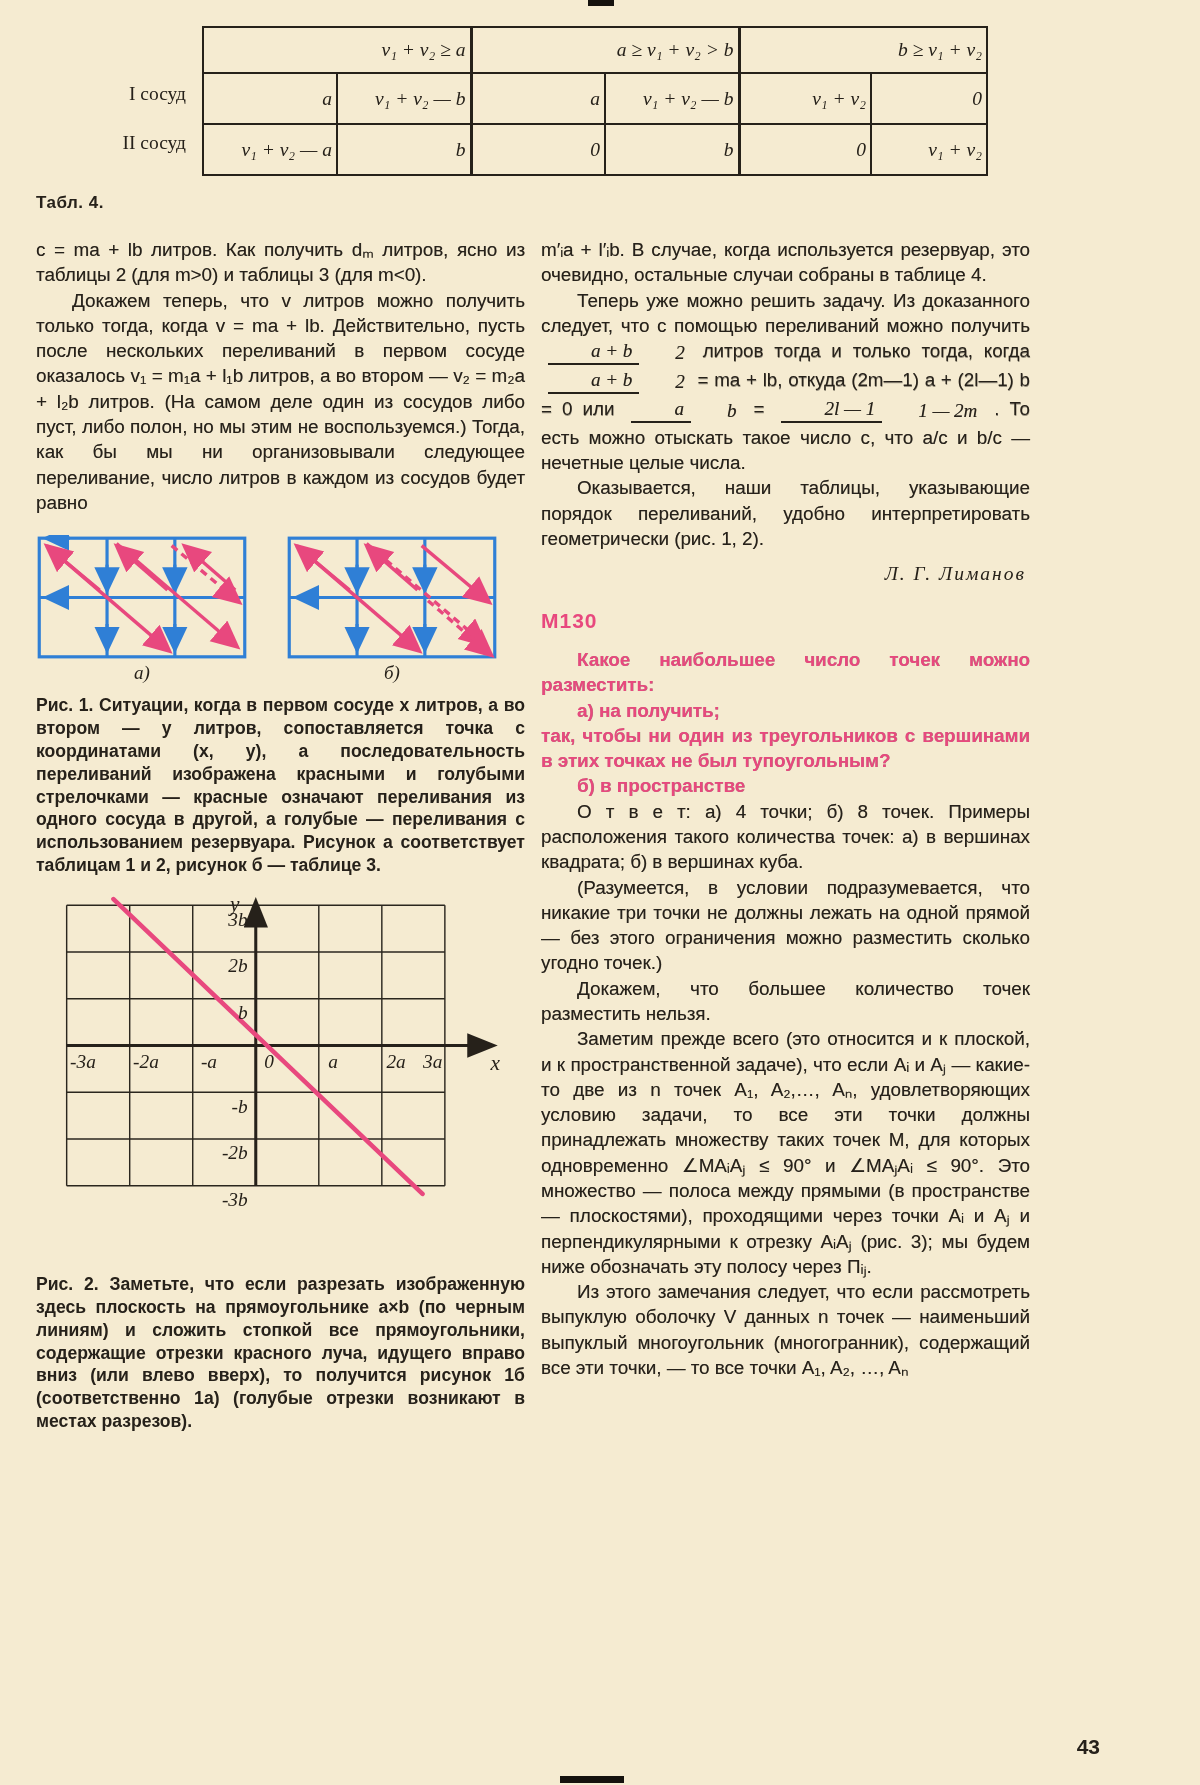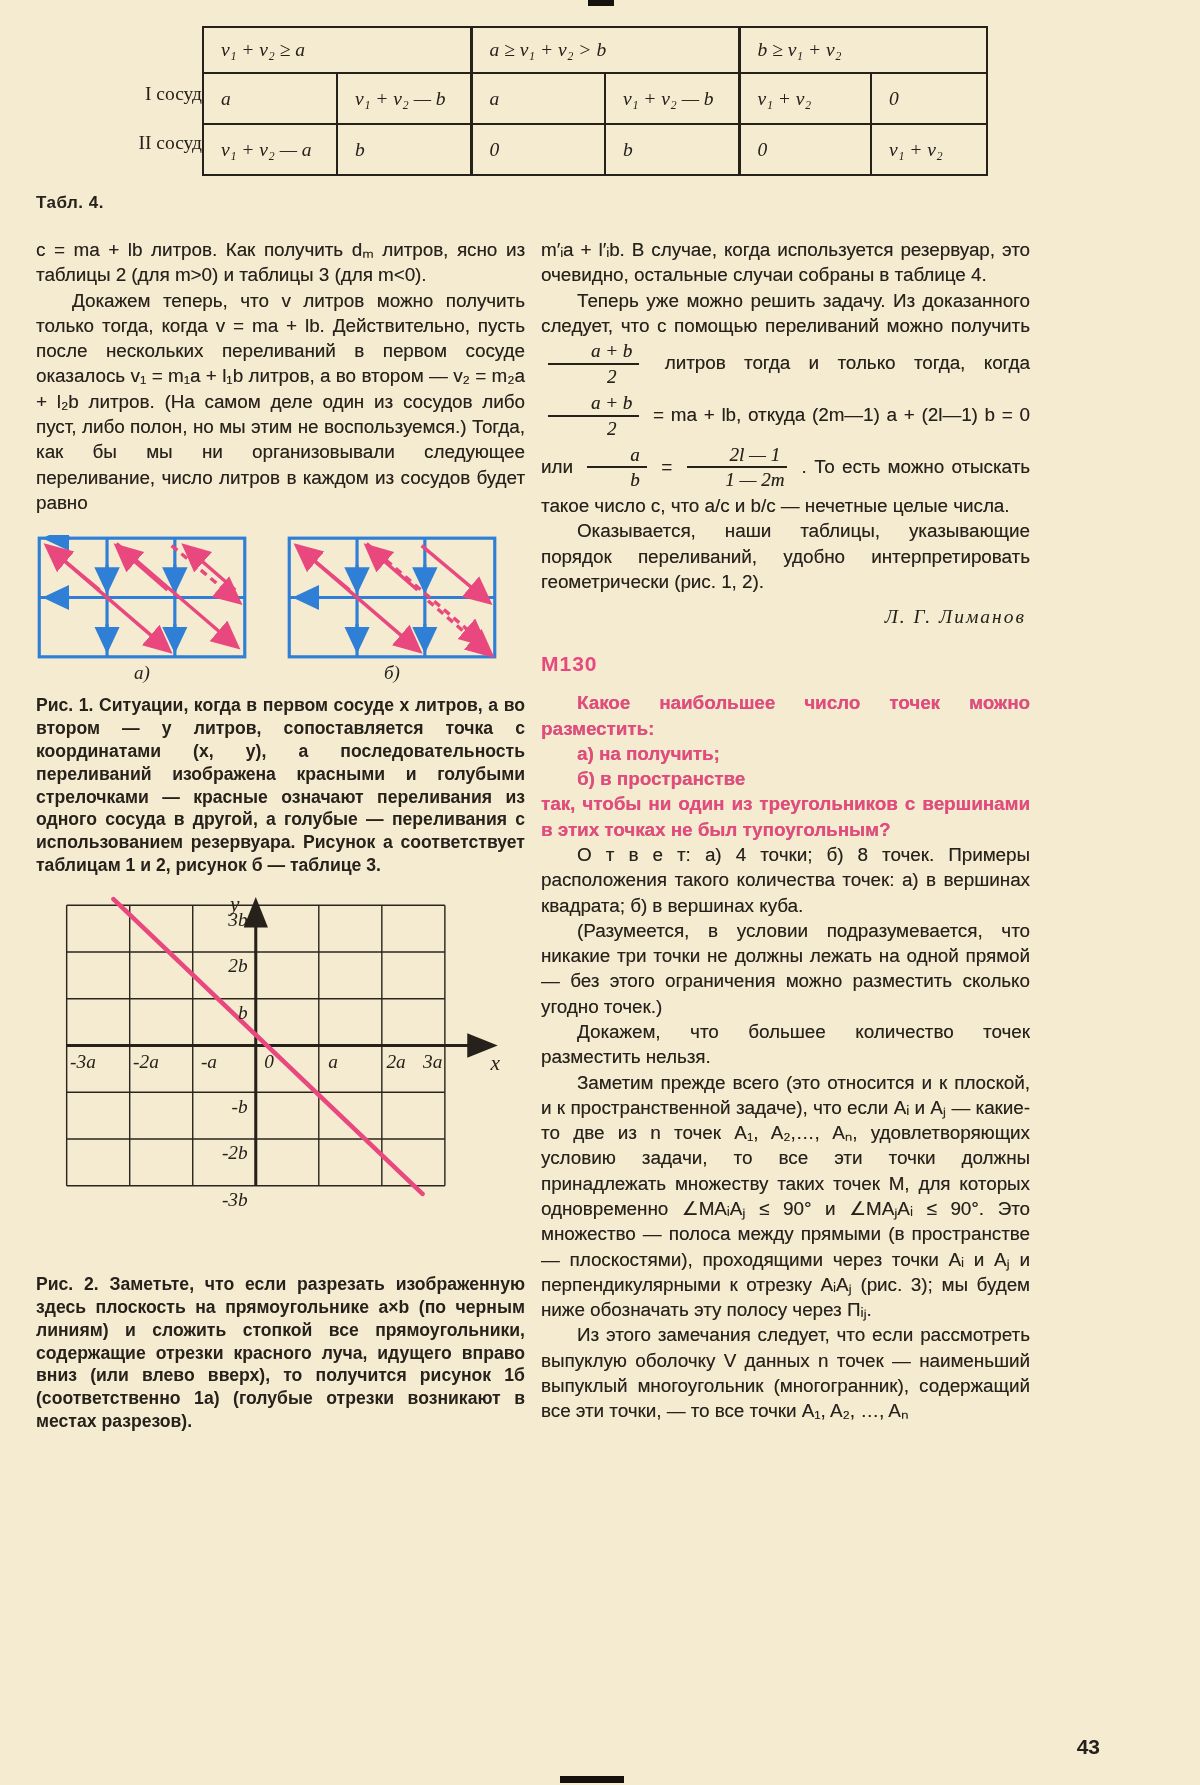--- a/index.html
+++ b/index.html
@@ -8,43 +8,43 @@
        background:#f5ebd1;color:#26211a;
        font-family:"Liberation Sans",sans-serif;}
   .page{position:relative;width:1200px;height:1785px;padding:26px 152px 0 36px;}
 
   .reg-mark{position:absolute;background:#15120e;}
   .reg-mark.top{left:588px;top:0;width:26px;height:6px;}
   .reg-mark.bottom{left:560px;bottom:2px;width:64px;height:7px;}
 
   
   .table-zone{display:flex;align-items:flex-start;margin-left:62px;}
-  .row-labels{width:104px;padding-top:57px;text-align:right;
+  .row-labels{width:104px;padding-top:57px;padding-right:16px;text-align:right;
               font-family:"Liberation Serif",serif;font-size:19.5px;
               display:flex;flex-direction:column;gap:27px;}
   table.t4{border-collapse:collapse;}
   .t4 th,.t4 td{border:2.2px solid #26211a;font-family:"Liberation Serif",serif;
-      font-style:italic;font-weight:normal;font-size:19.5px;text-align:left;
-      vertical-align:middle;padding:0 17px;}
+      font-style:italic;font-weight:normal;font-size:19.5px;text-align:right;
+      vertical-align:middle;padding:0 4px;}
   .t4 th{height:46px;}
   .t4 td{height:51px;}
   .t4 .gs{border-left-width:3px;}
   .tbl-caption{margin:17px 0 0 0;font-weight:bold;font-size:17px;letter-spacing:.5px;}
 
   
   .columns{display:flex;gap:16px;margin-top:24px;}
   .col{width:489px;}
   p.body{font-size:18.8px;line-height:1.345;text-align:justify;
          text-shadow:.25px .2px 0 rgba(38,33,26,.45);}
   .indent{text-indent:36px;}
   .caption{font-weight:bold;font-size:17.6px;line-height:1.3;text-align:justify;
            margin-top:10px;}
 
   
-  .frac{display:inline-flex;flex-direction:column;align-items:center;
+  .frac{display:inline-flex;flex-direction:row;align-items:center;
         vertical-align:middle;margin:2px 7px;font-family:"Liberation Serif",serif;
         font-style:italic;font-size:19px;line-height:1.15;}
   .frac .num{padding:0 7px 1px;border-bottom:2px solid #26211a;}
   .frac .den{padding-top:1px;}
   .formula-par{line-height:1.5;}
 
   
   .fig1-row{display:flex;gap:38px;margin:20px 0 2px;}
   .fig1-row svg{width:212px;height:125px;}
   .fig1-labels{display:flex;gap:38px;margin-bottom:10px;}
@@ -248,22 +248,22 @@
           <span class="den">1 — 2m</span>
         </span>
         <span>. То есть можно отыскать такое число c, что a/c и b/c — нечетные целые числа.</span>
       </p>
       <p class="body indent">Оказывается, наши таблицы, указывающие порядок переливаний, удобно интерпретировать геометрически (рис. 1, 2).</p>
       <p class="signature">Л. Г. Лиманов</p>
 
       <h2 class="problem-id" style="color:#e8487e">М130</h2>
       <p class="body indent pinktxt" style="color:#e8487e">Какое наибольшее число точек можно разместить:</p>
       <p class="body indent pinktxt" style="color:#e8487e">а) на получить;</p>
+      <p class="body pinktxt" style="color:#e8487e">так, чтобы ни один из треугольников с вершинами в этих точках не был тупоугольным?</p>
       <p class="body indent pinktxt" style="color:#e8487e">б) в пространстве</p>
-      <p class="body pinktxt" style="color:#e8487e">так, чтобы ни один из треугольников с вершинами в этих точках не был тупоугольным?</p>
 
       <p class="body indent">О т в е т: а) 4 точки; б) 8 точек. Примеры расположения такого количества точек: а) в вершинах квадрата; б) в вершинах куба.</p>
       <p class="body indent">(Разумеется, в условии подразумевается, что никакие три точки не должны лежать на одной прямой — без этого ограничения можно разместить сколько угодно точек.)</p>
       <p class="body indent">Докажем, что большее количество точек разместить нельзя.</p>
       <p class="body indent">Заметим прежде всего (это относится и к плоской, и к пространственной задаче), что если Aᵢ и Aⱼ — какие-то две из n точек A₁, A₂,…, Aₙ, удовлетворяющих условию задачи, то все эти точки должны принадлежать множеству таких точек M, для которых одновременно ∠MAᵢAⱼ ≤ 90° и ∠MAⱼAᵢ ≤ 90°. Это множество — полоса между прямыми (в пространстве — плоскостями), проходящими через точки Aᵢ и Aⱼ и перпендикулярными к отрезку AᵢAⱼ (рис. 3); мы будем ниже обозначать эту полосу через Πᵢⱼ.</p>
       <p class="body indent">Из этого замечания следует, что если рассмотреть выпуклую оболочку V данных n точек — наименьший выпуклый многоугольник (многогранник), содержащий все эти точки, — то все точки A₁, A₂, …, Aₙ</p>
     </div>
   </div>
 
   <div class="page-number">43</div>

